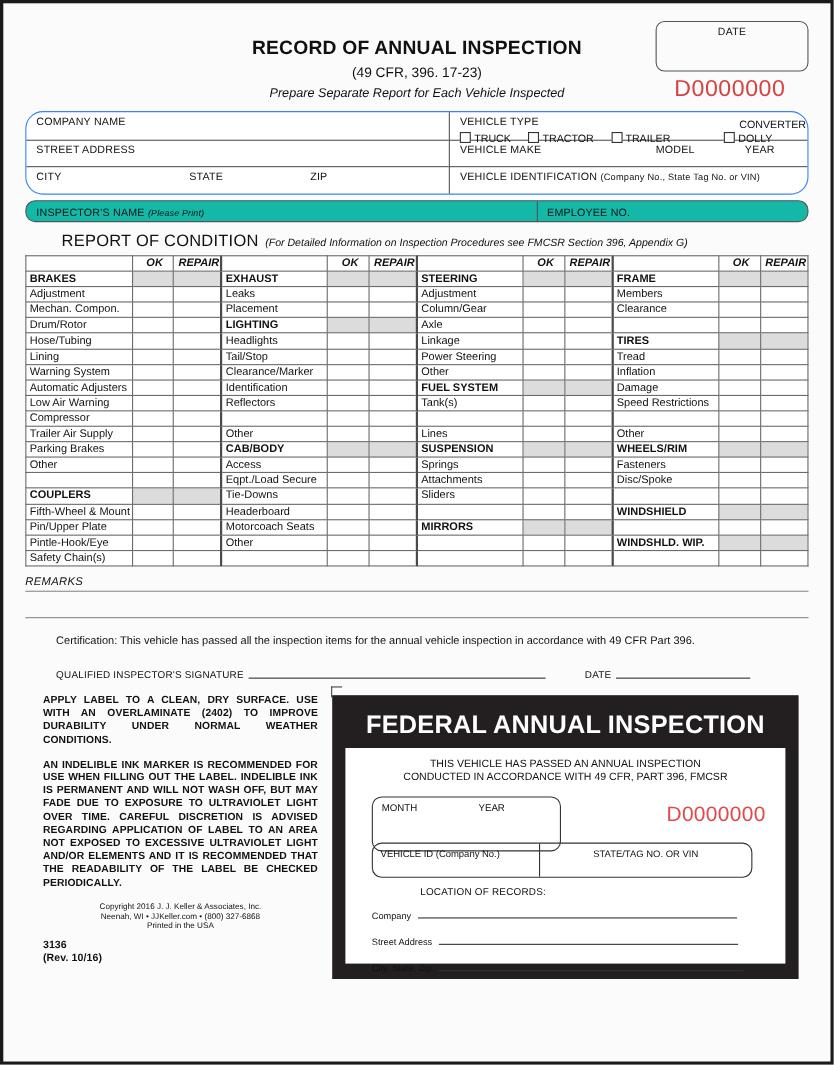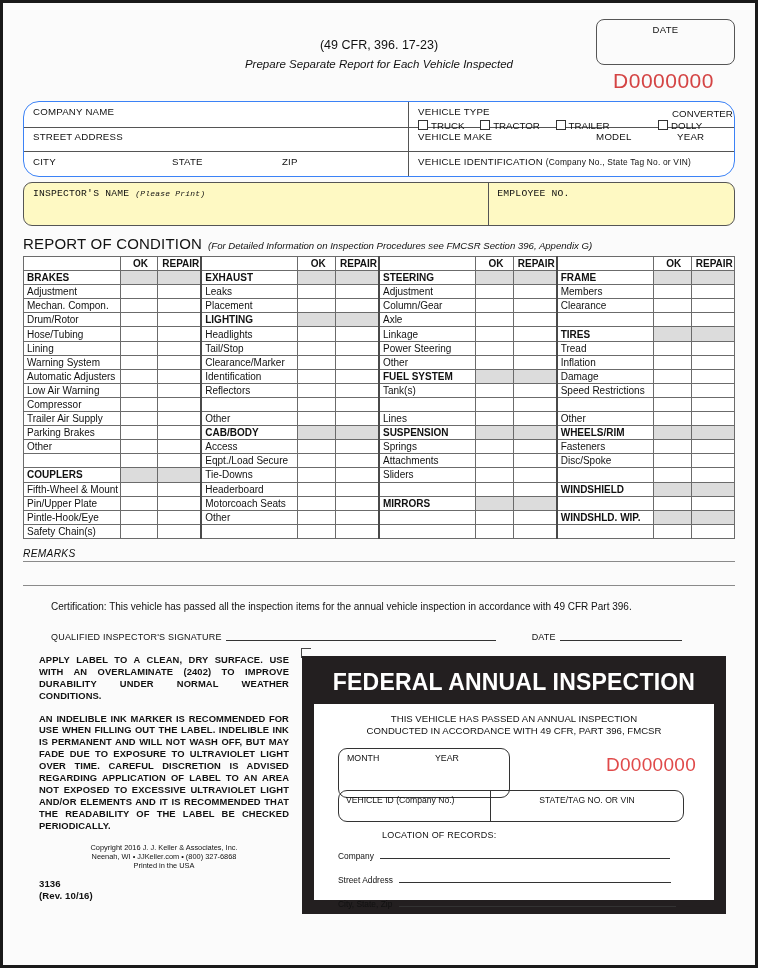--- a/index.html
+++ b/index.html
@@ -32,41 +32,41 @@
   .idblock .hline.r2{top:66.5%;}
   .idblock .hline.left{right:45.9%;}
   .cell{position:absolute;font-size:9.7px;letter-spacing:.2px;}
 
   .cb{display:inline-block;width:8px;height:8px;border:1px solid #333;
       vertical-align:-1px;margin-right:3px;background:#fff;}
   .cbrow{position:absolute;left:10px;top:18px;font-size:9.7px;white-space:nowrap;}
   .cbrow span.opt{margin-right:13px;}
   .conv{position:absolute;left:250px;top:7px;font-size:9.7px;line-height:10.5px;}
 
-  .insblock{position:relative;height:44px;margin-top:5px;border:1px solid #555;
-            border-radius:9px;box-sizing:border-box;background:#fef9c3;font-family:Liberation Mono, monospace;}
+  .insblock{position:relative;height:20px;margin-top:5px;border:1px solid #555;
+            border-radius:9px;box-sizing:border-box;background:#14b8a6;}
   .insblock .vline{position:absolute;left:65.4%;top:0;bottom:0;width:1px;background:#555;}
   .tiny-it{font-style:italic;font-size:8px;}
 
   
-  .roc{margin-top:9px;display:flex;align-items:baseline;}
+  .roc{margin-top:9px;display:flex;align-items:baseline;margin-left:33px;}
   .roc .h{font-size:15px;letter-spacing:.2px;}
   .roc .n{font-size:9.6px;font-style:italic;margin-left:6px;}
 
   table.grid{border-collapse:collapse;width:100%;margin-top:4px;table-layout:fixed;}
   table.grid td{border:1px solid #6b6b6b;height:14.1px;padding:0 0 0 3px;
                 font-size:10px;line-height:13px;box-sizing:border-box;
                 overflow:hidden;white-space:nowrap;background:#fff;}
   td.item{width:13.6%;}
   td.ok,td.rp{background:#fff;}
   td.ok{width:5.3%;}
   td.rp{width:6.1%;}
   td.hdr{font-weight:bold;font-size:10.3px;background:#dcdcdc;}
   td.hdr.ok,td.hdr.rp{background:#dcdcdc;}
-  td.colhdr{text-align:center;font-weight:bold;font-size:9.6px;background:#fff;padding:0;}
+  td.colhdr{text-align:center;font-weight:bold;font-size:9.6px;background:#fff;padding:0;font-style:italic;}
   td.blank{background:#fff;}
   .sep{border-left:2px solid #4a4a4a !important;}
 
   
   .remarks{margin-top:9px;}
   .remarks .lab{font-size:10.2px;letter-spacing:.3px;font-style:italic;}
   .rline{height:1px;background:#8a8a8a;margin-top:2px;}
   .rline2{height:1px;background:#8a8a8a;margin-top:23px;}
   .cert{font-size:10px;margin:15px 0 0 28px;}
   .sigrow{margin:19px 0 0 28px;font-size:9px;letter-spacing:.2px;display:flex;align-items:flex-end;}
@@ -111,20 +111,21 @@
   .lrow.z{top:195px;}
 </style>
 </head>
 <body>
 
 <div class="page">
 <div class="inner">
 
   <div class="header">
     <div class="title-wrap">
+      <div class="title">RECORD OF ANNUAL INSPECTION</div>
       <div class="subtitle">(49 CFR, 396. 17-23)</div>
       <div class="tagline">Prepare Separate Report for Each Vehicle Inspected</div>
     </div>
     <div class="date-box">
       <div class="lbl">DATE</div>
     </div>
     <div class="serial-top" style="color: rgb(212, 68, 68);">D0000000</div>
   </div>
 
   <div class="idblock">

